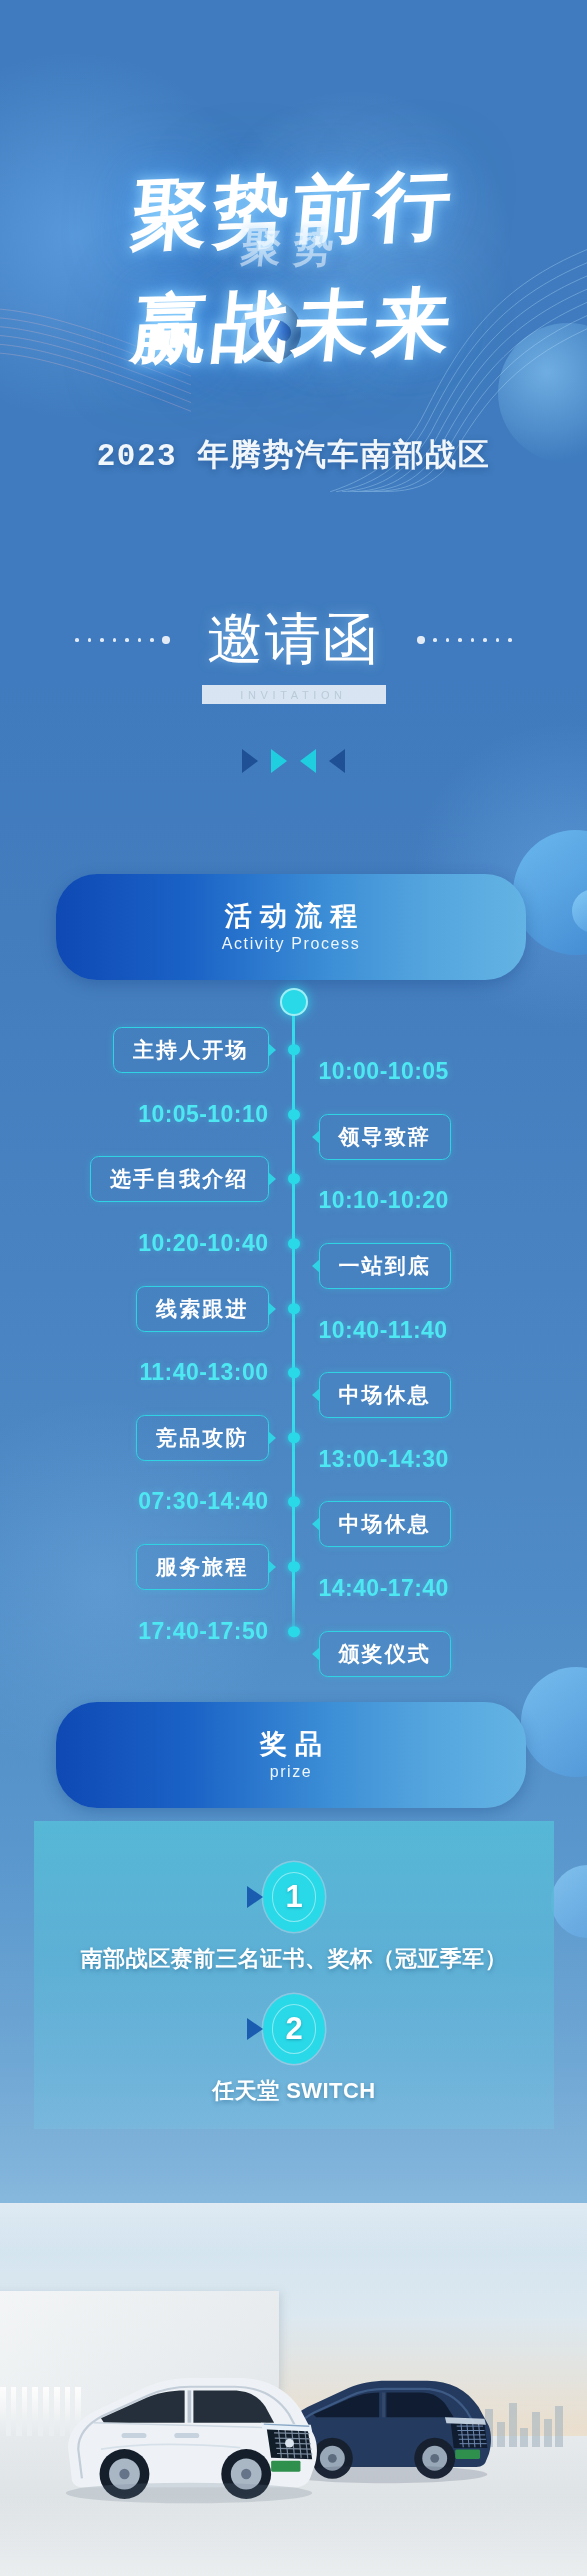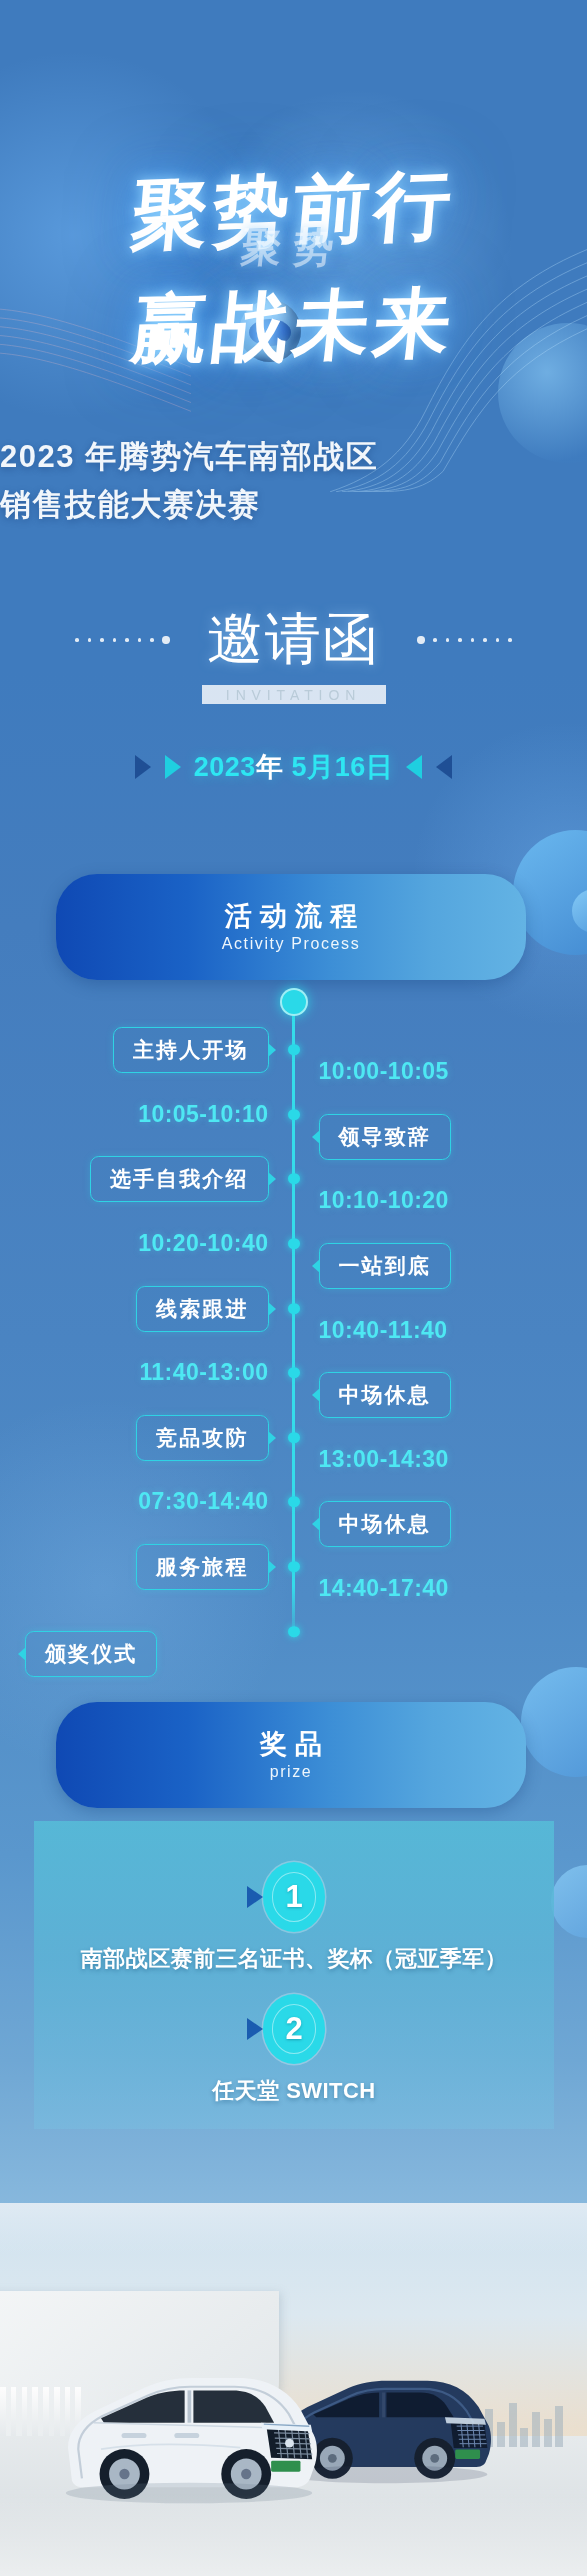--- a/index.html
+++ b/index.html
@@ -93,23 +93,24 @@
   }
   .sphere::after{
     content:""; position:absolute; left:16%; top:30%; width:68%; height:44%;
     border-radius:50%;
     background:linear-gradient(120deg,#1740a5 0%, #2a5bd0 45%, #0f2f7a 100%);
     box-shadow:inset 0 0 7.3px rgba(0,0,0,.4);
   }
 
   .subtitle{
     position:absolute; left:0; top:433px; width:100%;
-    font-size:31px; font-weight:700; letter-spacing:.05em;
+    text-align:center; font-size:31px; font-weight:700; letter-spacing:.05em;
     line-height:1.55; color:#f1f6fb;
     text-shadow:0 1.5px 7.3px rgba(20,60,120,.45);
+    font-family:Liberation Mono, monospace;
   }
 
   
   .invite{ position:absolute; left:0; top:602px; width:100%; text-align:center; }
   .invite-row{ display:flex; align-items:center; justify-content:center; gap:24px; }
   .dots{ display:flex; align-items:center; gap:8.8px; }
   .dots i{ display:block; width:3.7px; height:3.7px; border-radius:50%;
            background:rgba(255,255,255,.85); }
   .dots i.big{ width:7.3px; height:7.3px; }
   .invite-word{
@@ -117,21 +118,21 @@
     font-family:"DejaVu Sans","Liberation Sans",sans-serif;
     color:#ffffff; padding:0 13.2px;
     text-shadow:0 0 10.3px rgba(160,215,255,.6);
   }
   .invite-bar{
     margin:7.3px auto 0; width:184px; height:19px;
     background:rgba(255,255,255,.80);
     display:flex; align-items:center; justify-content:center;
   }
   .invite-bar span{
-    font-size:14px; letter-spacing:.42em; color:#b9cbd8; font-weight:400;
+    font-size:11px; letter-spacing:.42em; color:#b9cbd8; font-weight:400;
   }
 
   
   .datewrap{ position:absolute; left:0; top:749px; width:100%; }
   .daterow{ display:flex; align-items:center; justify-content:center; gap:13.2px; }
   .tri{ width:0; height:0; border-top:12.5px solid transparent;
         border-bottom:12.5px solid transparent; }
   .tri-r-dark{ border-left:16px solid #1f4f95; }
   .tri-r-cyan{ border-left:16px solid #1fcfe0; }
   .tri-l-dark{ border-right:16px solid #1f4f95; }
@@ -309,21 +310,20 @@
   </svg>
 
   <div class="hero">
     <div class="cal-line cal-1">聚势前行</div>
     <div class="cal-ghost">聚势</div>
     <div class="sphere"></div>
     <div class="cal-line cal-2">赢战未来</div>
 
     <div class="subtitle">
       <div>2023 年腾势汽车南部战区</div>
-      <div>销售技能大赛决赛</div>
     </div>
   </div>
 
   <div class="invite">
     <div class="invite-row">
       <div class="dots">
         <i></i>
           <i></i>
           <i></i>
           <i></i>
@@ -346,24 +346,20 @@
     </div>
     <div class="invite-bar">
       <span>INVITATION</span>
     </div>
   </div>
 
   <div class="datewrap">
     <div class="daterow">
       <div class="tri tri-r-dark"></div>
       <div class="tri tri-r-cyan"></div>
-      <div class="date-text">
-        <span>2023</span><em>年</em>
-        <span>5月16日</span>
-      </div>
       <div class="tri tri-l-cyan"></div>
       <div class="tri tri-l-dark"></div>
     </div>
   </div>
 
   <div class="banner" style="top:874px;">
     <div class="cn">活动流程</div>
     <div class="en">Activity Process</div>
   </div>
 
@@ -446,20 +442,23 @@
         <div class="tl-row" style="top: 539px;">
           <div class="tl-side left">
             <div class="tl-chip left-chip">服务旅程</div>
           </div>
           <div class="tl-dot"></div>
           <div class="tl-side right">
             <div class="tl-time">14:40-17:40</div>
           </div>
         </div>
         <div class="tl-row" style="top: 604px;">
+          <div class="tl-side left">
+            <div class="tl-time">17:40-17:50</div>
+          </div>
           <div class="tl-dot"></div>
           <div class="tl-side right">
             <div class="tl-chip right-chip">颁奖仪式</div>
           </div>
         </div>
       </div>
   </div>
 
   <div class="banner" style="top:1702px;">
     <div class="cn">奖品</div>

